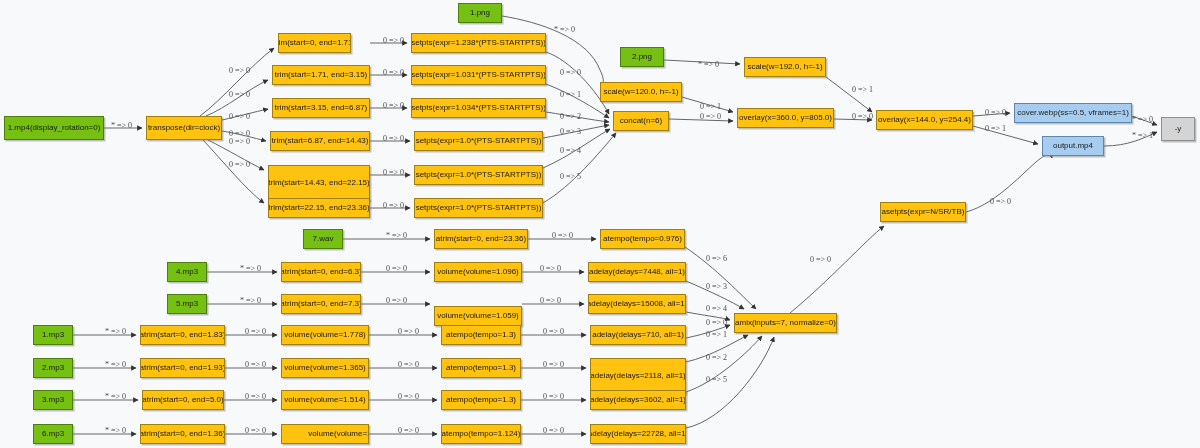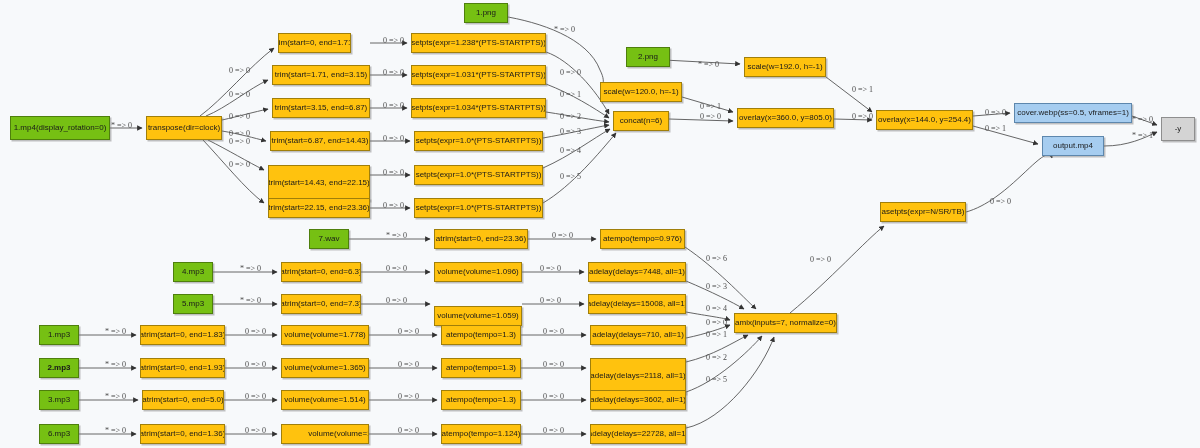--- a/index.html
+++ b/index.html
@@ -18,21 +18,21 @@
     display:flex;align-items:center;justify-content:center;
     text-align:center;
     font-size:8px;
     line-height:1.05;
     color:#1a1a1a;
     white-space:nowrap;
     box-shadow:1.5px 1.5px 0 rgba(120,120,120,.45);
     overflow:hidden;
   }
   .node.filter{background:#ffc20e;border-color:#a07f0a;}
-  .node.source{background:#76c013;border-color:#4e7f0c;margin-left:6px;}
+  .node.source{background:#76c013;border-color:#4e7f0c;}
   .node.sink{background:#a6cdf0;border-color:#5d87ad;}
   .node.global{background:#d4d4d4;border-color:#8e8e8e;}
   .elabel{
     position:absolute;
     font-family:"Liberation Serif", serif;
     font-size:8px;
     color:#4a4a4a;
     white-space:nowrap;
   }
 </style>
@@ -135,21 +135,21 @@
       <div class="node filter" style="left: 876px; top: 110px; width: 97px; height: 20px;">overlay(x=144.0, y=254.4)</div>
       <div class="node sink" style="left: 1014px; top: 103px; width: 118px; height: 20px;">cover.webp(ss=0.5, vframes=1)</div>
       <div class="node sink" style="left: 1042px; top: 136px; width: 62px; height: 20px;">output.mp4</div>
       <div class="node global" style="left: 1161px; top: 117px; width: 34px; height: 24px;">-y</div>
       <div class="node source" style="left: 303px; top: 229px; width: 40px; height: 20px;">7.wav</div>
       <div class="node filter" style="left: 434px; top: 229px; width: 94px; height: 20px;">atrim(start=0, end=23.36)</div>
       <div class="node filter" style="left: 600px; top: 229px; width: 85px; height: 20px;">atempo(tempo=0.976)</div>
       <div class="node source" style="left: 167px; top: 262px; width: 40px; height: 20px;">4.mp3</div>
       <div class="node source" style="left: 167px; top: 294px; width: 40px; height: 20px;">5.mp3</div>
       <div class="node source" style="left: 33px; top: 325px; width: 40px; height: 20px;">1.mp3</div>
-      <div class="node source" style="left: 33px; top: 358px; width: 40px; height: 20px; font-weight: bold;">2.mp3</div>
+      <div class="node source" style="left: 33px; top: 358px; width: 40px; height: 20px;">2.mp3</div>
       <div class="node source" style="left: 33px; top: 390px; width: 40px; height: 20px;">3.mp3</div>
       <div class="node source" style="left: 33px; top: 424px; width: 40px; height: 20px;">6.mp3</div>
       <div class="node filter" style="left: 281px; top: 262px; width: 80px; height: 20px;">atrim(start=0, end=6.3)</div>
       <div class="node filter" style="left: 281px; top: 294px; width: 80px; height: 20px;">atrim(start=0, end=7.3)</div>
       <div class="node filter" style="left: 140px; top: 325px; width: 85px; height: 20px;">atrim(start=0, end=1.83)</div>
       <div class="node filter" style="left: 140px; top: 358px; width: 85px; height: 20px;">atrim(start=0, end=1.93)</div>
       <div class="node filter" style="left: 142px; top: 390px; width: 82px; height: 20px;">atrim(start=0, end=5.0)</div>
       <div class="node filter" style="left: 140px; top: 424px; width: 85px; height: 20px;">atrim(start=0, end=1.36)</div>
       <div class="node filter" style="left: 434px; top: 262px; width: 88px; height: 20px;">volume(volume=1.096)</div>
       <div class="node filter" style="left: 434px; top: 294px; width: 88px; height: 20px; margin-top: 12px;">volume(volume=1.059)</div>

